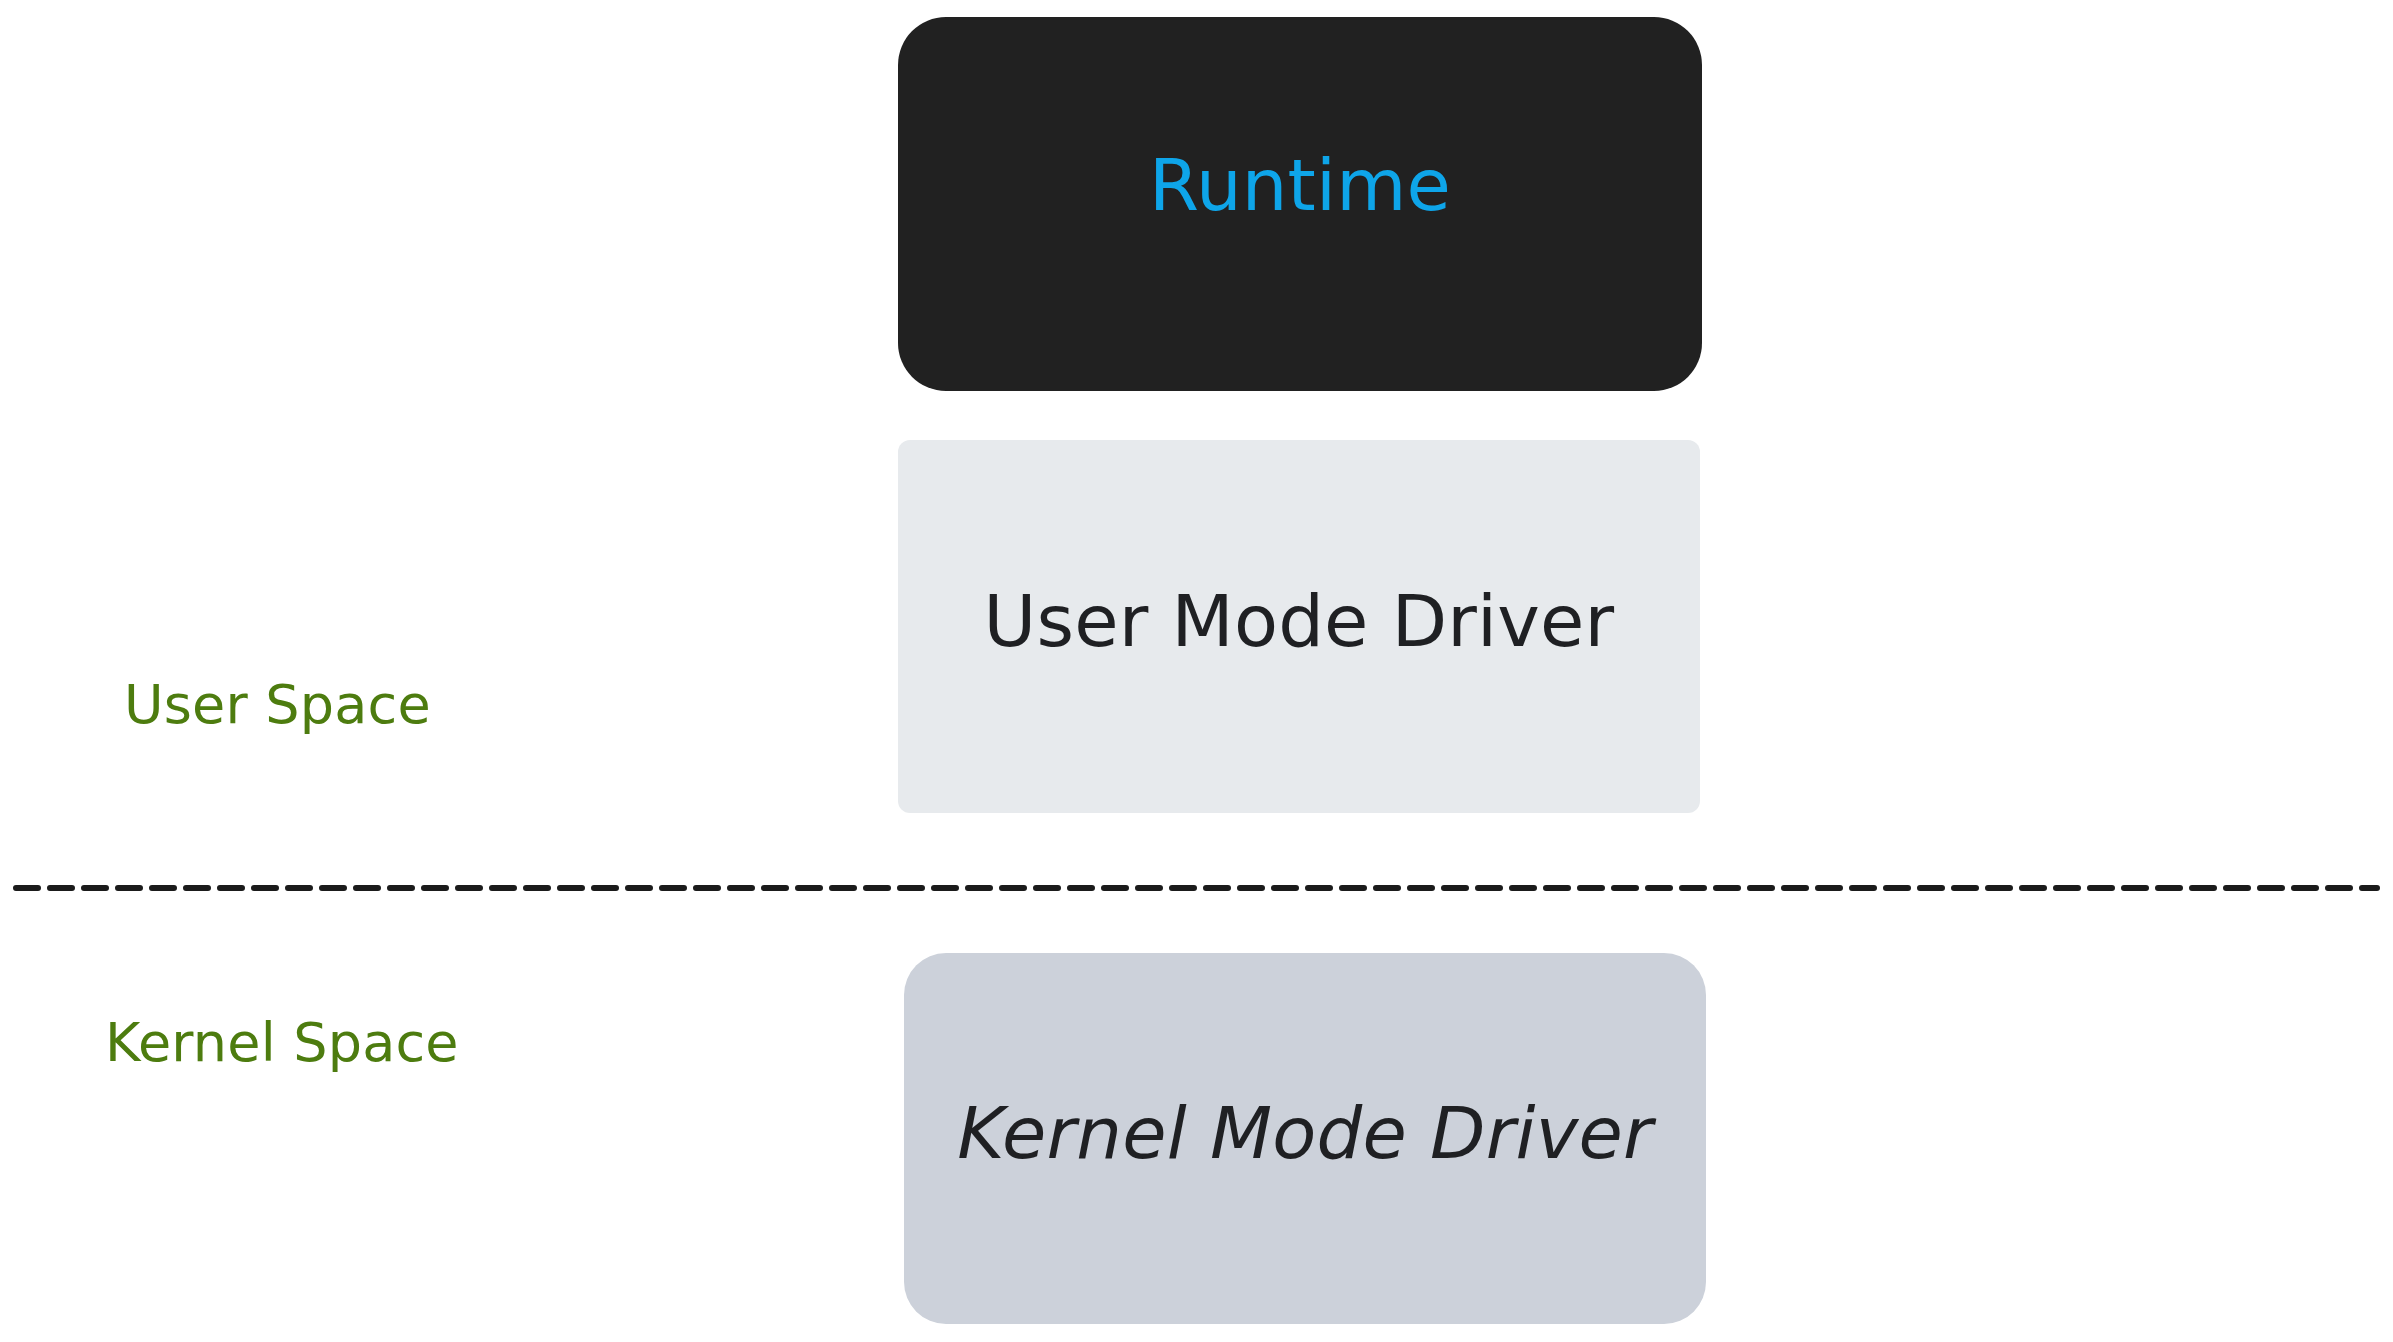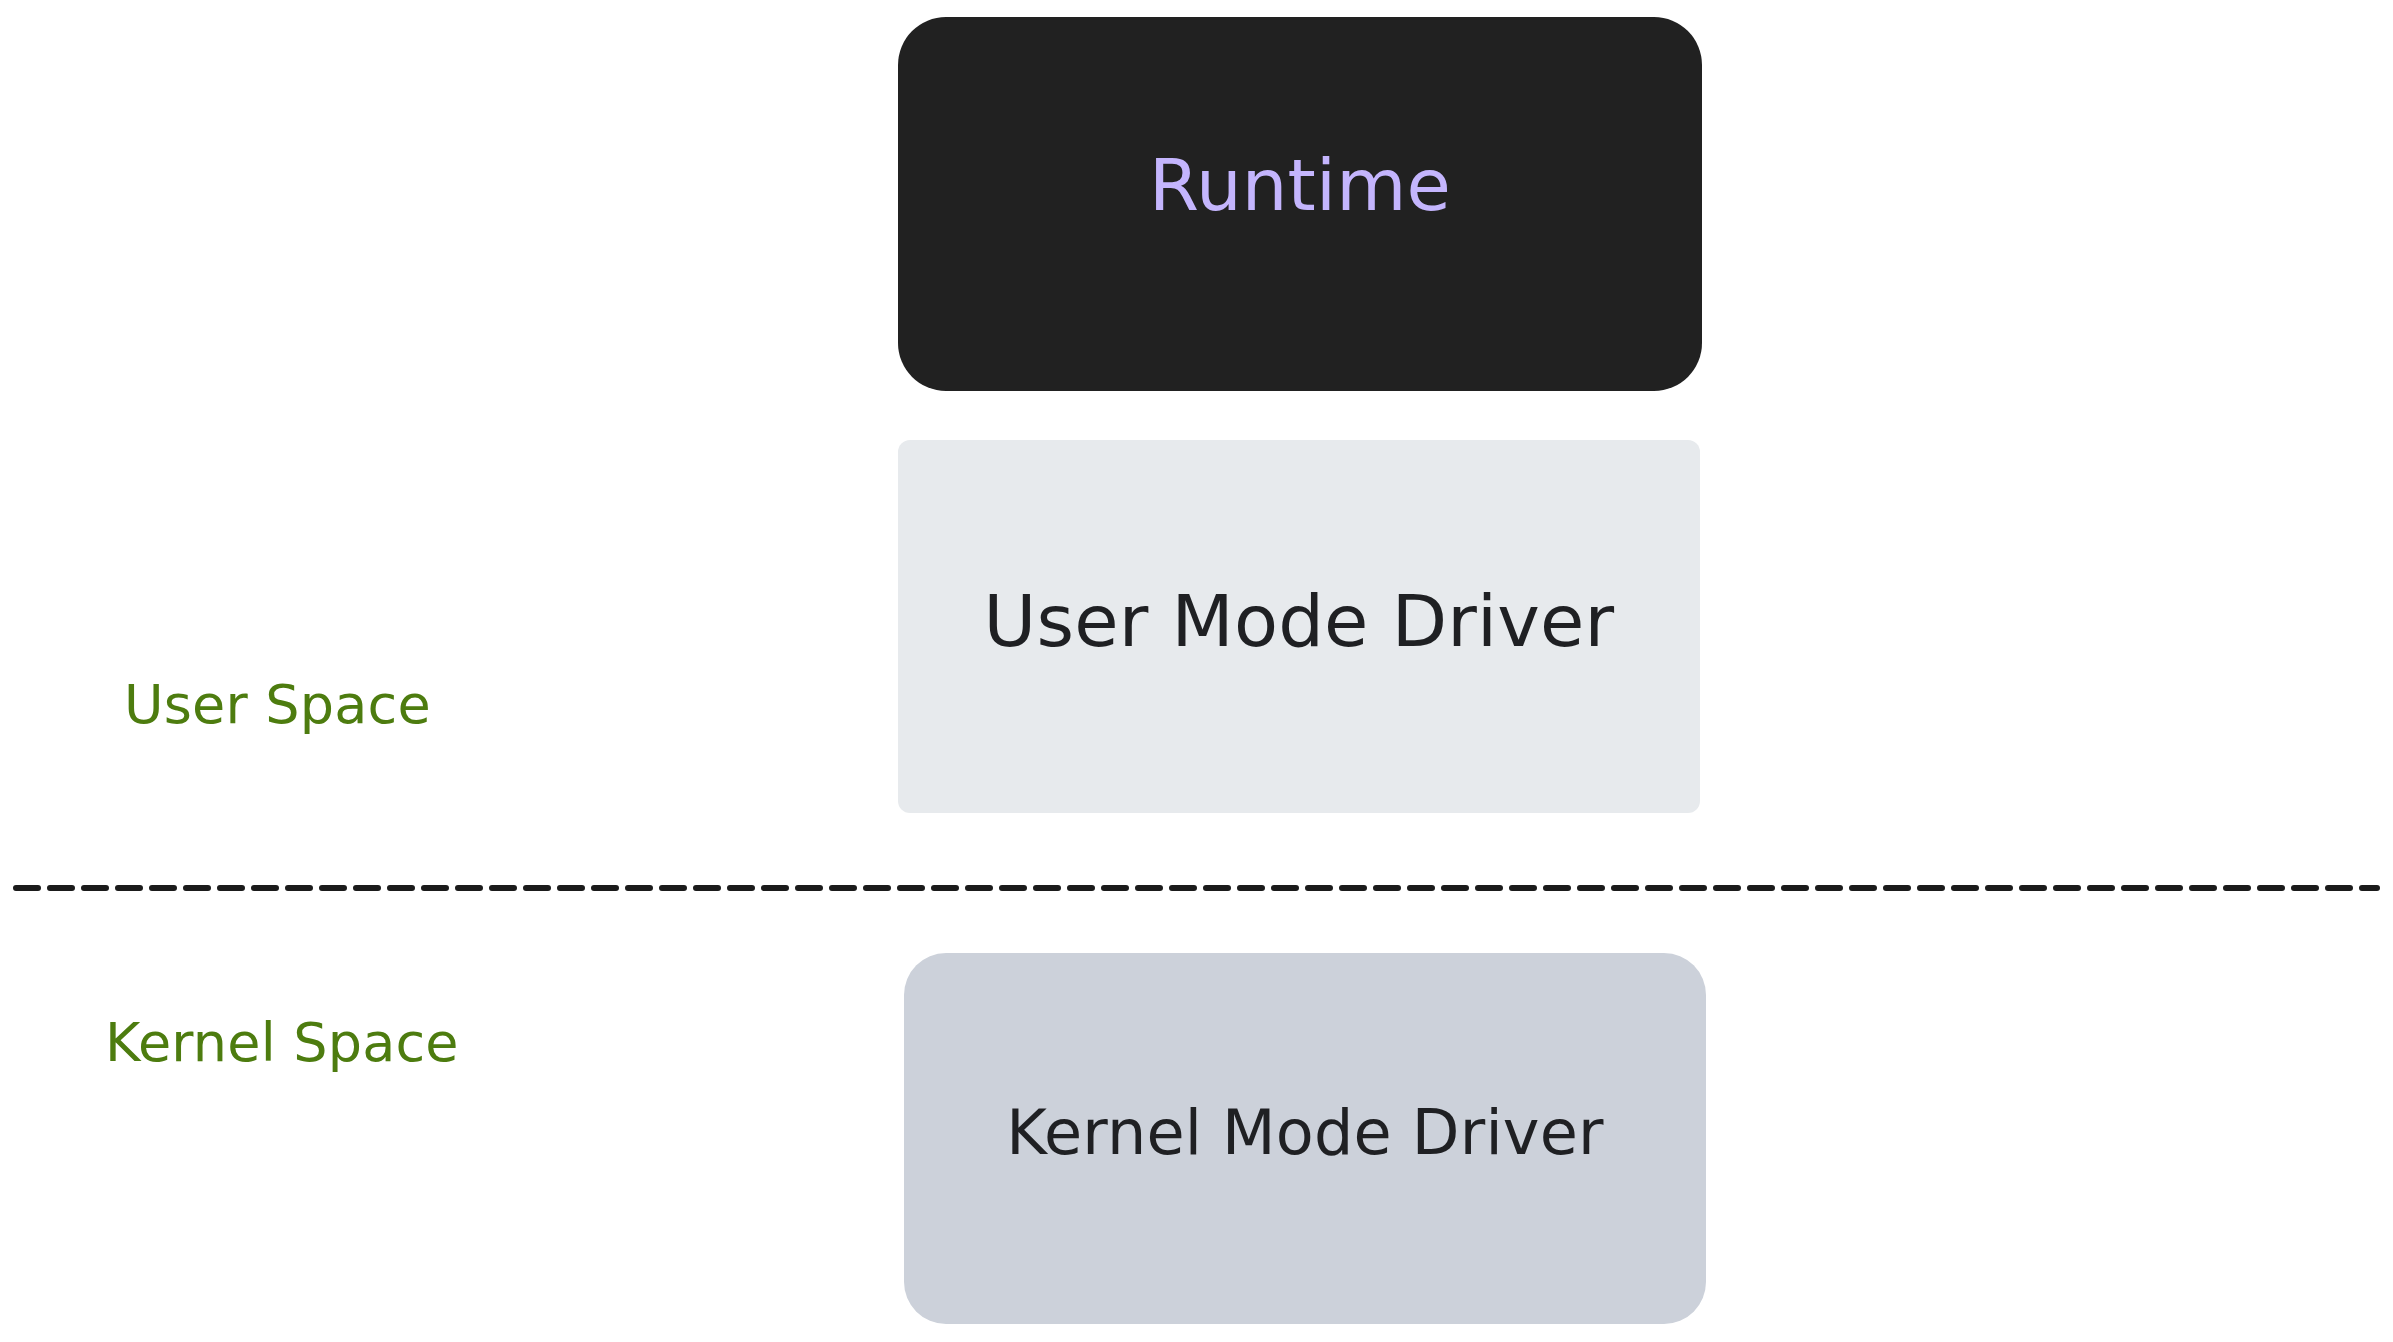--- a/index.html
+++ b/index.html
@@ -70,24 +70,25 @@
   #kernel-mode-driver-node {
     left: 904px;
     top: 953px;
     width: 802px;
     height: 371px;
     background: #ccd1da;
     border-radius: 42px;
   }
   #kernel-mode-driver-node .node-label {
     color: #1f2023;
-    font-size: 62px;
+    font-size: 72px;
     font-weight: 400;
     position: relative;
     top: -5px;
+    font-style: italic;
   }
 
   
   .space-label {
     position: absolute;
     color: #4d7c0f;
     font-size: 54px;
     font-weight: 400;
     white-space: nowrap;
     letter-spacing: 0.2px;
@@ -115,21 +116,21 @@
     width: 2393px;
     height: 64px;
   }
 </style>
 </head>
 <body>
 
 <div id="canvas" style="background: rgb(255, 255, 255);">
 
   <div class="node" id="runtime-node" style="background: rgb(33, 33, 33);">
-    <span class="node-label" style="color: #c4b5fd;">Runtime</span>
+    <span class="node-label" style="color: #0ea5e9;">Runtime</span>
   </div>
 
   <div class="node" id="user-mode-driver-node" style="background: rgb(231, 234, 237);">
     <span class="node-label" style="color: rgb(31, 32, 35);">User Mode Driver</span>
   </div>
 
   <div class="space-label" id="user-space-label">User Space</div>
 
   <div id="space-divider">
     <svg viewBox="0 0 2393 64" xmlns="http://www.w3.org/2000/svg">

